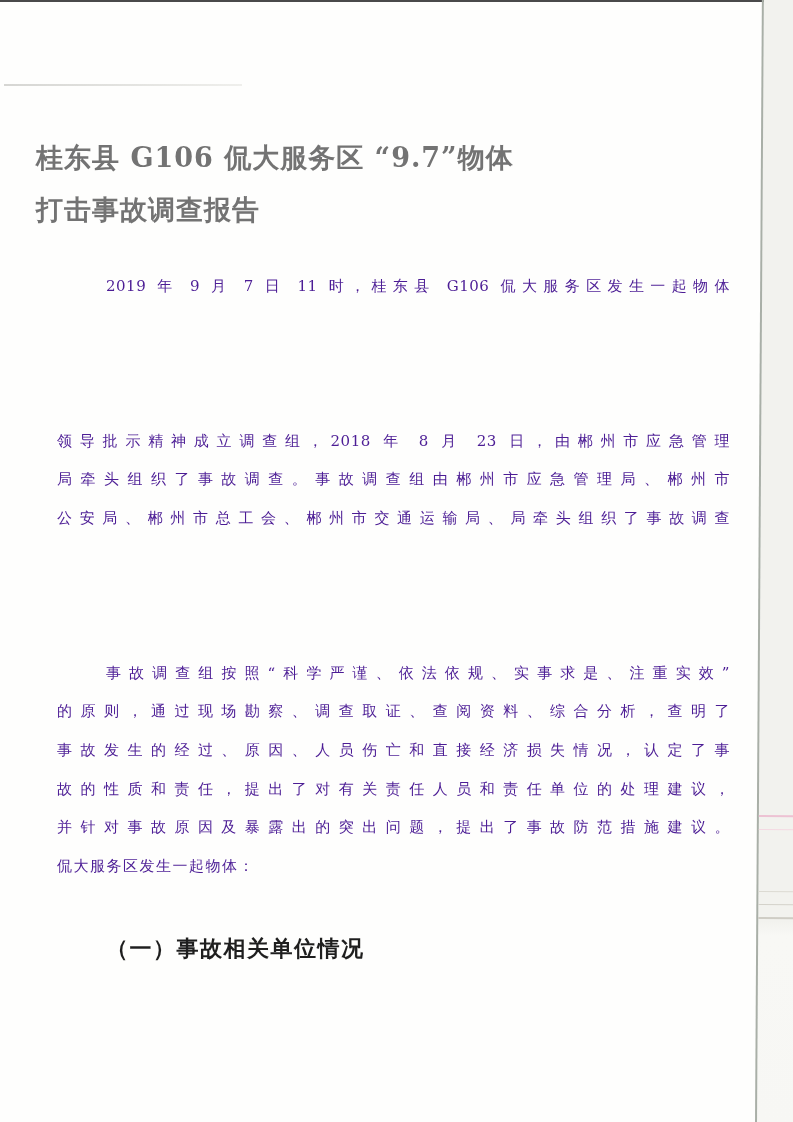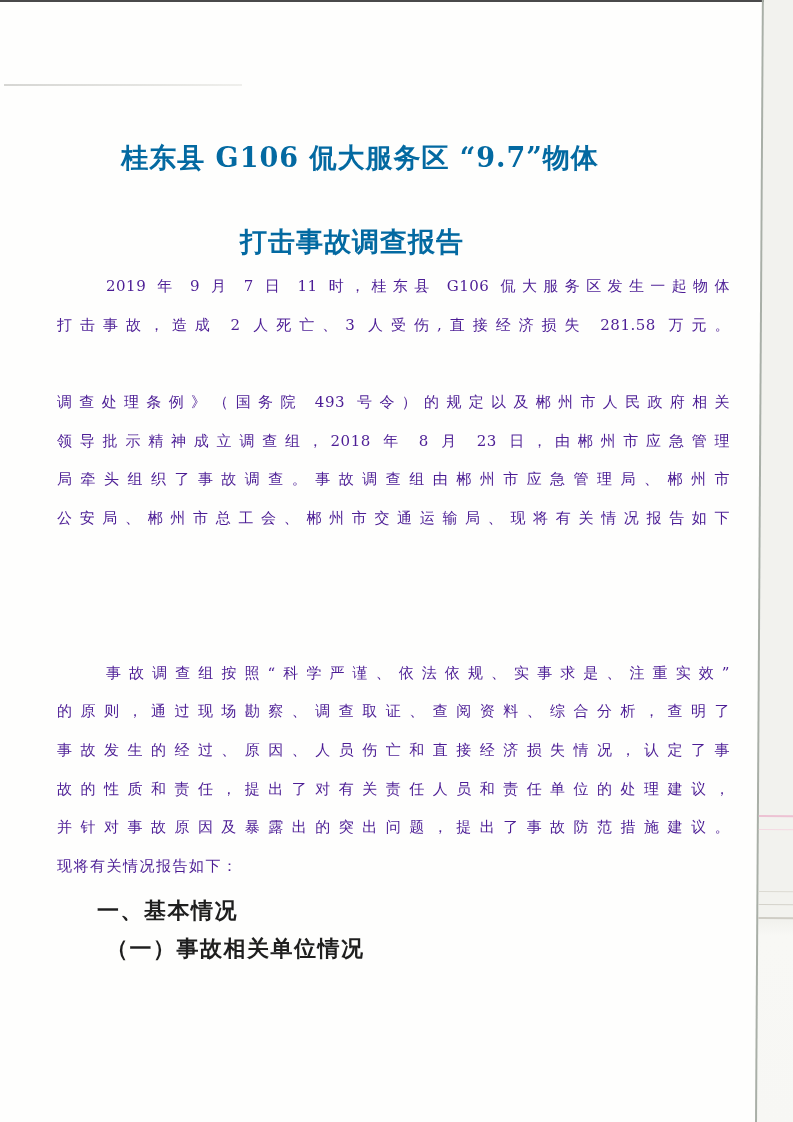--- a/index.html
+++ b/index.html
@@ -16,21 +16,21 @@
     position:absolute;left:755px;top:-4px;width:45px;height:1130px;
     transform:rotate(0.35deg);transform-origin:0 100%;
     background:linear-gradient(to bottom,#f2f2ee 0px,#f2f2ee 925px,#f8f8f5 940px,#f7f7f4 100%);
     border-left:2px solid #a9afa7;
   }
   .strip-line{position:absolute;left:0;width:45px;}
   .scratch{position:absolute;left:4px;top:84px;width:238px;height:2px;
     background:linear-gradient(to right,#d6d6d3,#efefec);}
   
   .tline{position:absolute;color:#222;white-space:nowrap;line-height:1.25;}
-  .title{font-weight:bold;font-size:27px;color:#0369a1;text-align:center;white-space:nowrap;
+  .title{font-weight:bold;font-size:27px;color:#737373;white-space:nowrap;
     letter-spacing:1px;}
   .bl{position:absolute;font-size:15px;color:#4c1d95;line-height:1.3;
     text-align:justify;text-align-last:justify;letter-spacing:0.5px;}
   .bl.noj{text-align:left;text-align-last:left;letter-spacing:1.5px;}
   .hd{position:absolute;font-size:22px;font-weight:bold;color:#1e1e1e;
     letter-spacing:1.5px;line-height:1.3;white-space:nowrap;}
 </style>
 </head>
 <body>
 
@@ -40,33 +40,30 @@
   <div class="scratch"></div>
   <div class="right-zone">
     <div class="strip-line" style="top:819px;height:2px;background:#edc2d3;"></div>
     <div class="strip-line" style="top:833px;height:1px;background:#f4d9e2;"></div>
     <div class="strip-line" style="top:895px;height:1px;background:#dcdad2;"></div>
     <div class="strip-line" style="top:908px;height:1px;background:#d4d2ca;"></div>
     <div class="strip-line" style="top:921px;height:2px;background:#cfcdc5;"></div>
   </div>
 
   <div class="tline title" style="top:141px;left:36px;width:648px;">桂东县 G106 侃大服务区 “9.7”物体</div>
-  <div class="tline title" style="top:193px;left:28px;width:648px;margin-top:32px;">打击事故调查报告</div>
+  <div class="tline title" style="top:193px;left:36px;width:648px;">打击事故调查报告</div>
 
   <div class="bl" style="top:277px;left:106px;width:624px;">2019 年 9 月 7 日 11 时，桂东县 G106 侃大服务区发生一起物体</div>
-  <div class="bl" style="top:316px;left:57px;width:673px;">打击事故，造成 2 人死亡、3 人受伤,直接经济损失 281.58 万元。</div>
 
-  <div class="bl" style="top:393px;left:57px;width:673px;">调查处理条例》（国务院 493 号令）的规定以及郴州市人民政府相关</div>
   <div class="bl" style="top:432px;left:57px;width:673px;">领导批示精神成立调查组，2018 年 8 月 23 日，由郴州市应急管理</div>
   <div class="bl" style="top:470px;left:57px;width:673px;">局牵头组织了事故调查。事故调查组由郴州市应急管理局、郴州市</div>
-  <div class="bl" style="top:509px;left:57px;width:673px;">公安局、郴州市总工会、郴州市交通运输局、现将有关情况报告如下</div>
+  <div class="bl" style="top:509px;left:57px;width:673px;">公安局、郴州市总工会、郴州市交通运输局、局牵头组织了事故调查</div>
 
   <div class="bl" style="top:664px;left:106px;width:624px;">事故调查组按照“科学严谨、依法依规、实事求是、注重实效”</div>
   <div class="bl" style="top:702px;left:57px;width:673px;">的原则，通过现场勘察、调查取证、查阅资料、综合分析，查明了</div>
   <div class="bl" style="top:741px;left:57px;width:673px;">事故发生的经过、原因、人员伤亡和直接经济损失情况，认定了事</div>
   <div class="bl" style="top:780px;left:57px;width:673px;">故的性质和责任，提出了对有关责任人员和责任单位的处理建议，</div>
   <div class="bl" style="top:818px;left:57px;width:673px;">并针对事故原因及暴露出的突出问题，提出了事故防范措施建议。</div>
-  <div class="bl noj" style="top:857px;left:57px;width:673px;">现将有关情况报告如下：</div>
+  <div class="bl noj" style="top:857px;left:57px;width:673px;">侃大服务区发生一起物体：</div>
 
-  <div class="hd" style="top:896px;left:97px;">一、基本情况</div>
   <div class="hd" style="top:934px;left:106px;">（一）事故相关单位情况</div>
 
 </div>
 
 </body></html>

